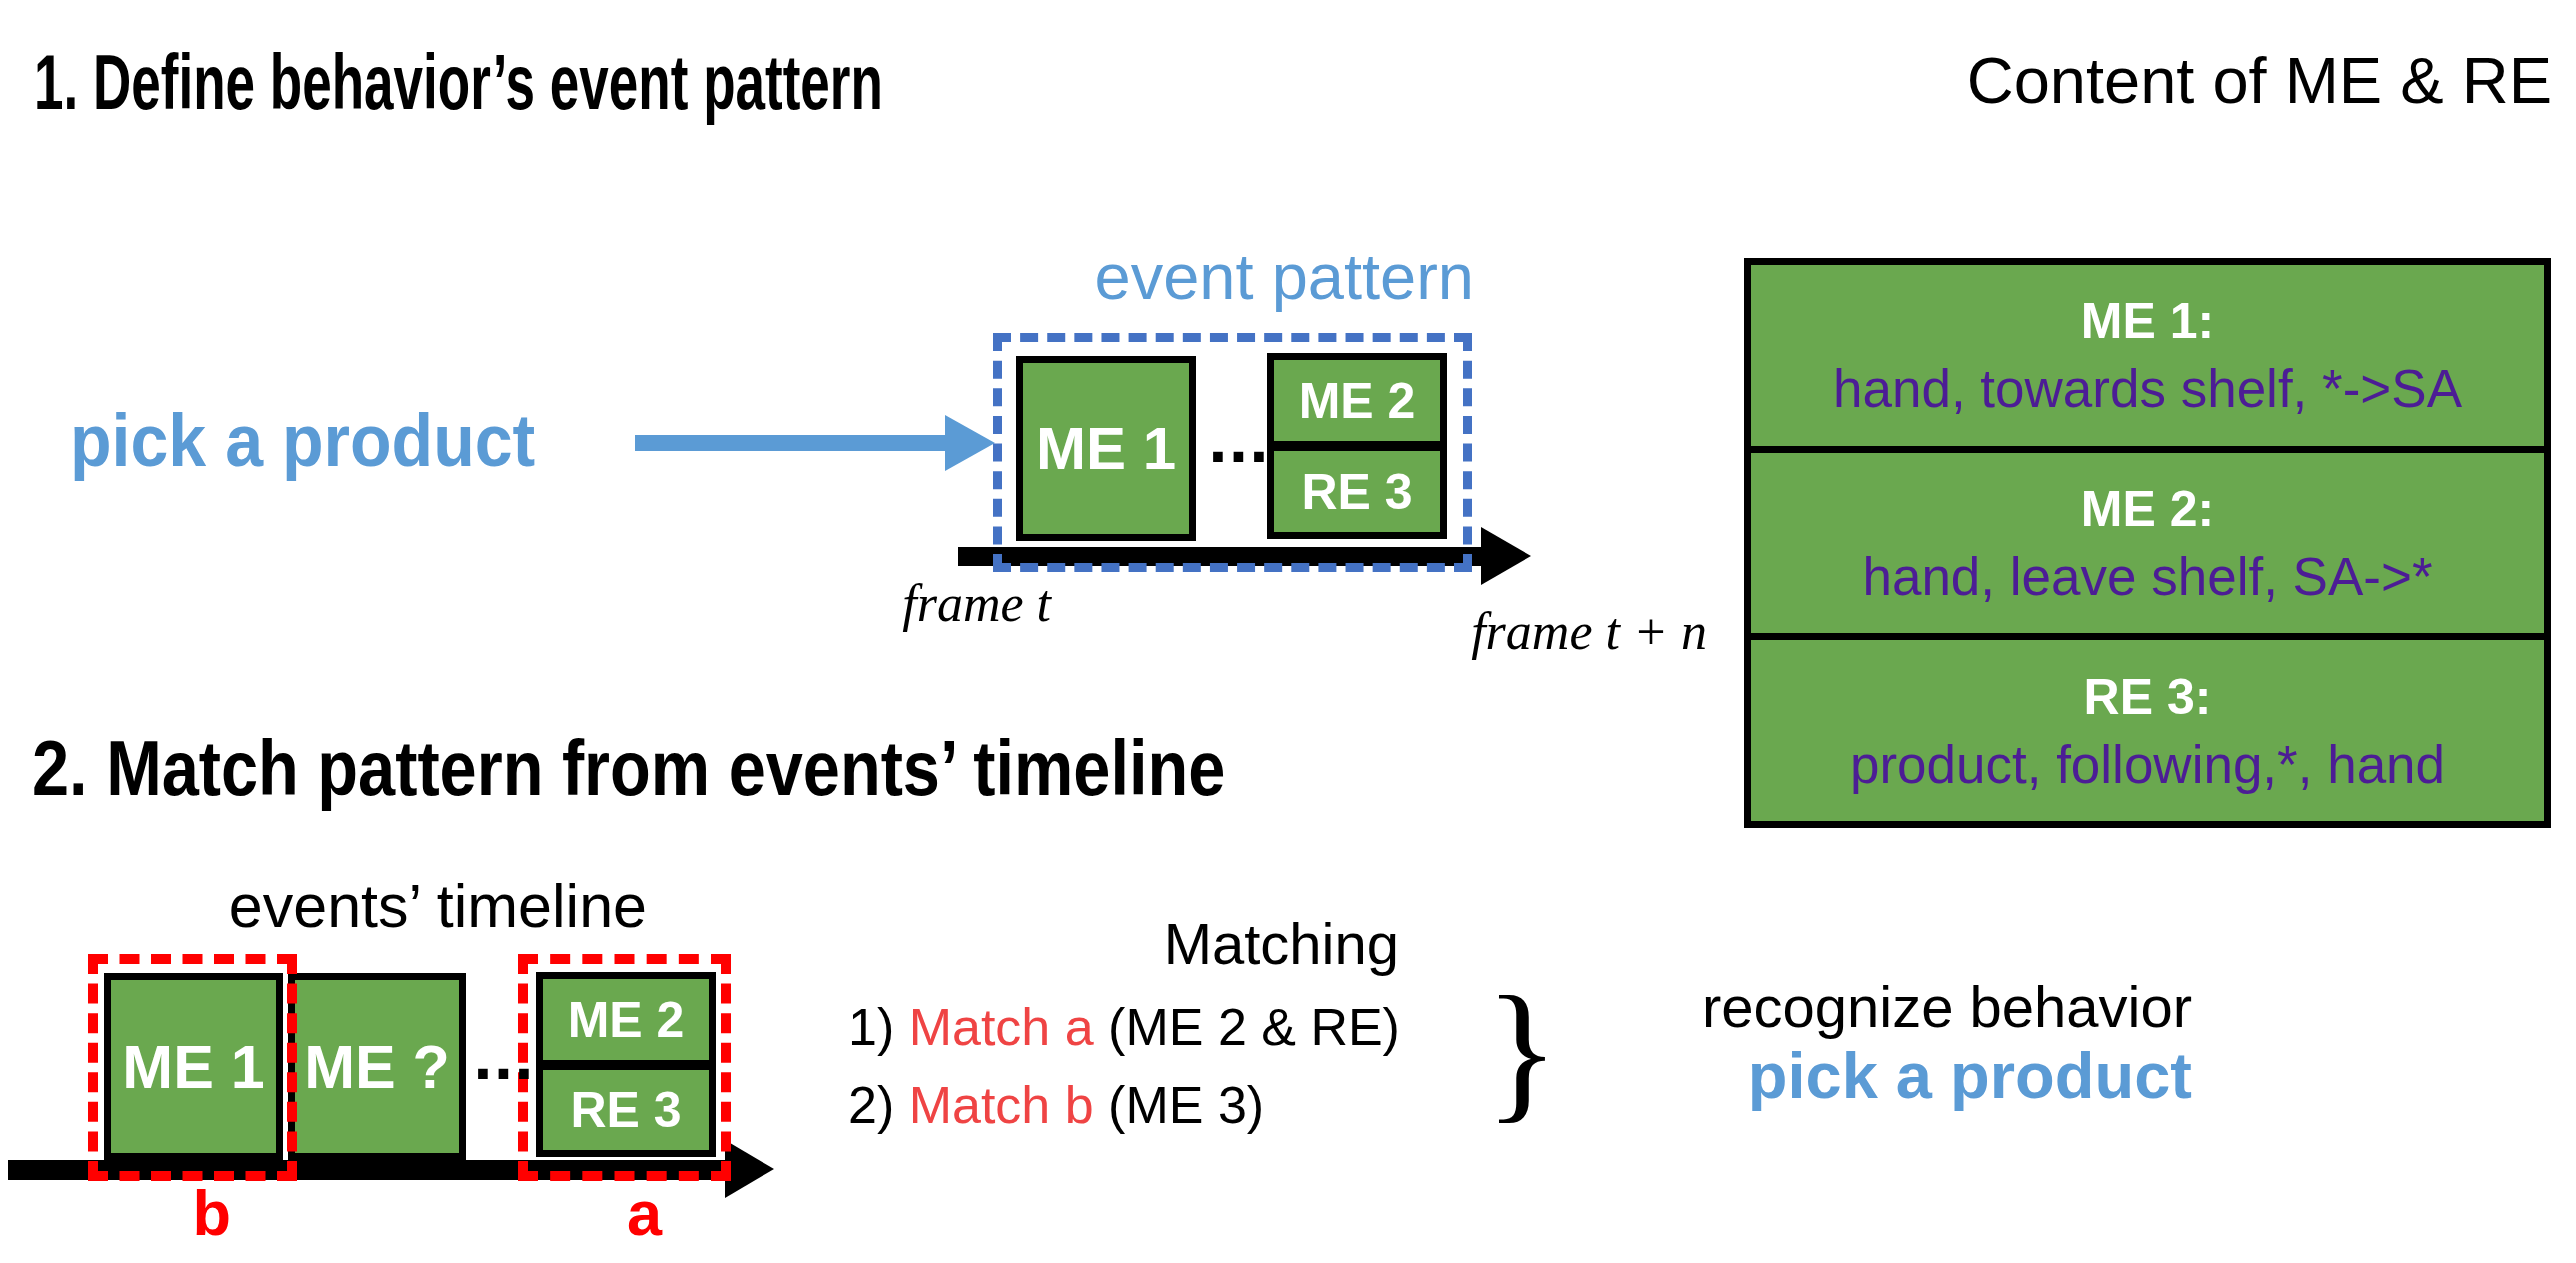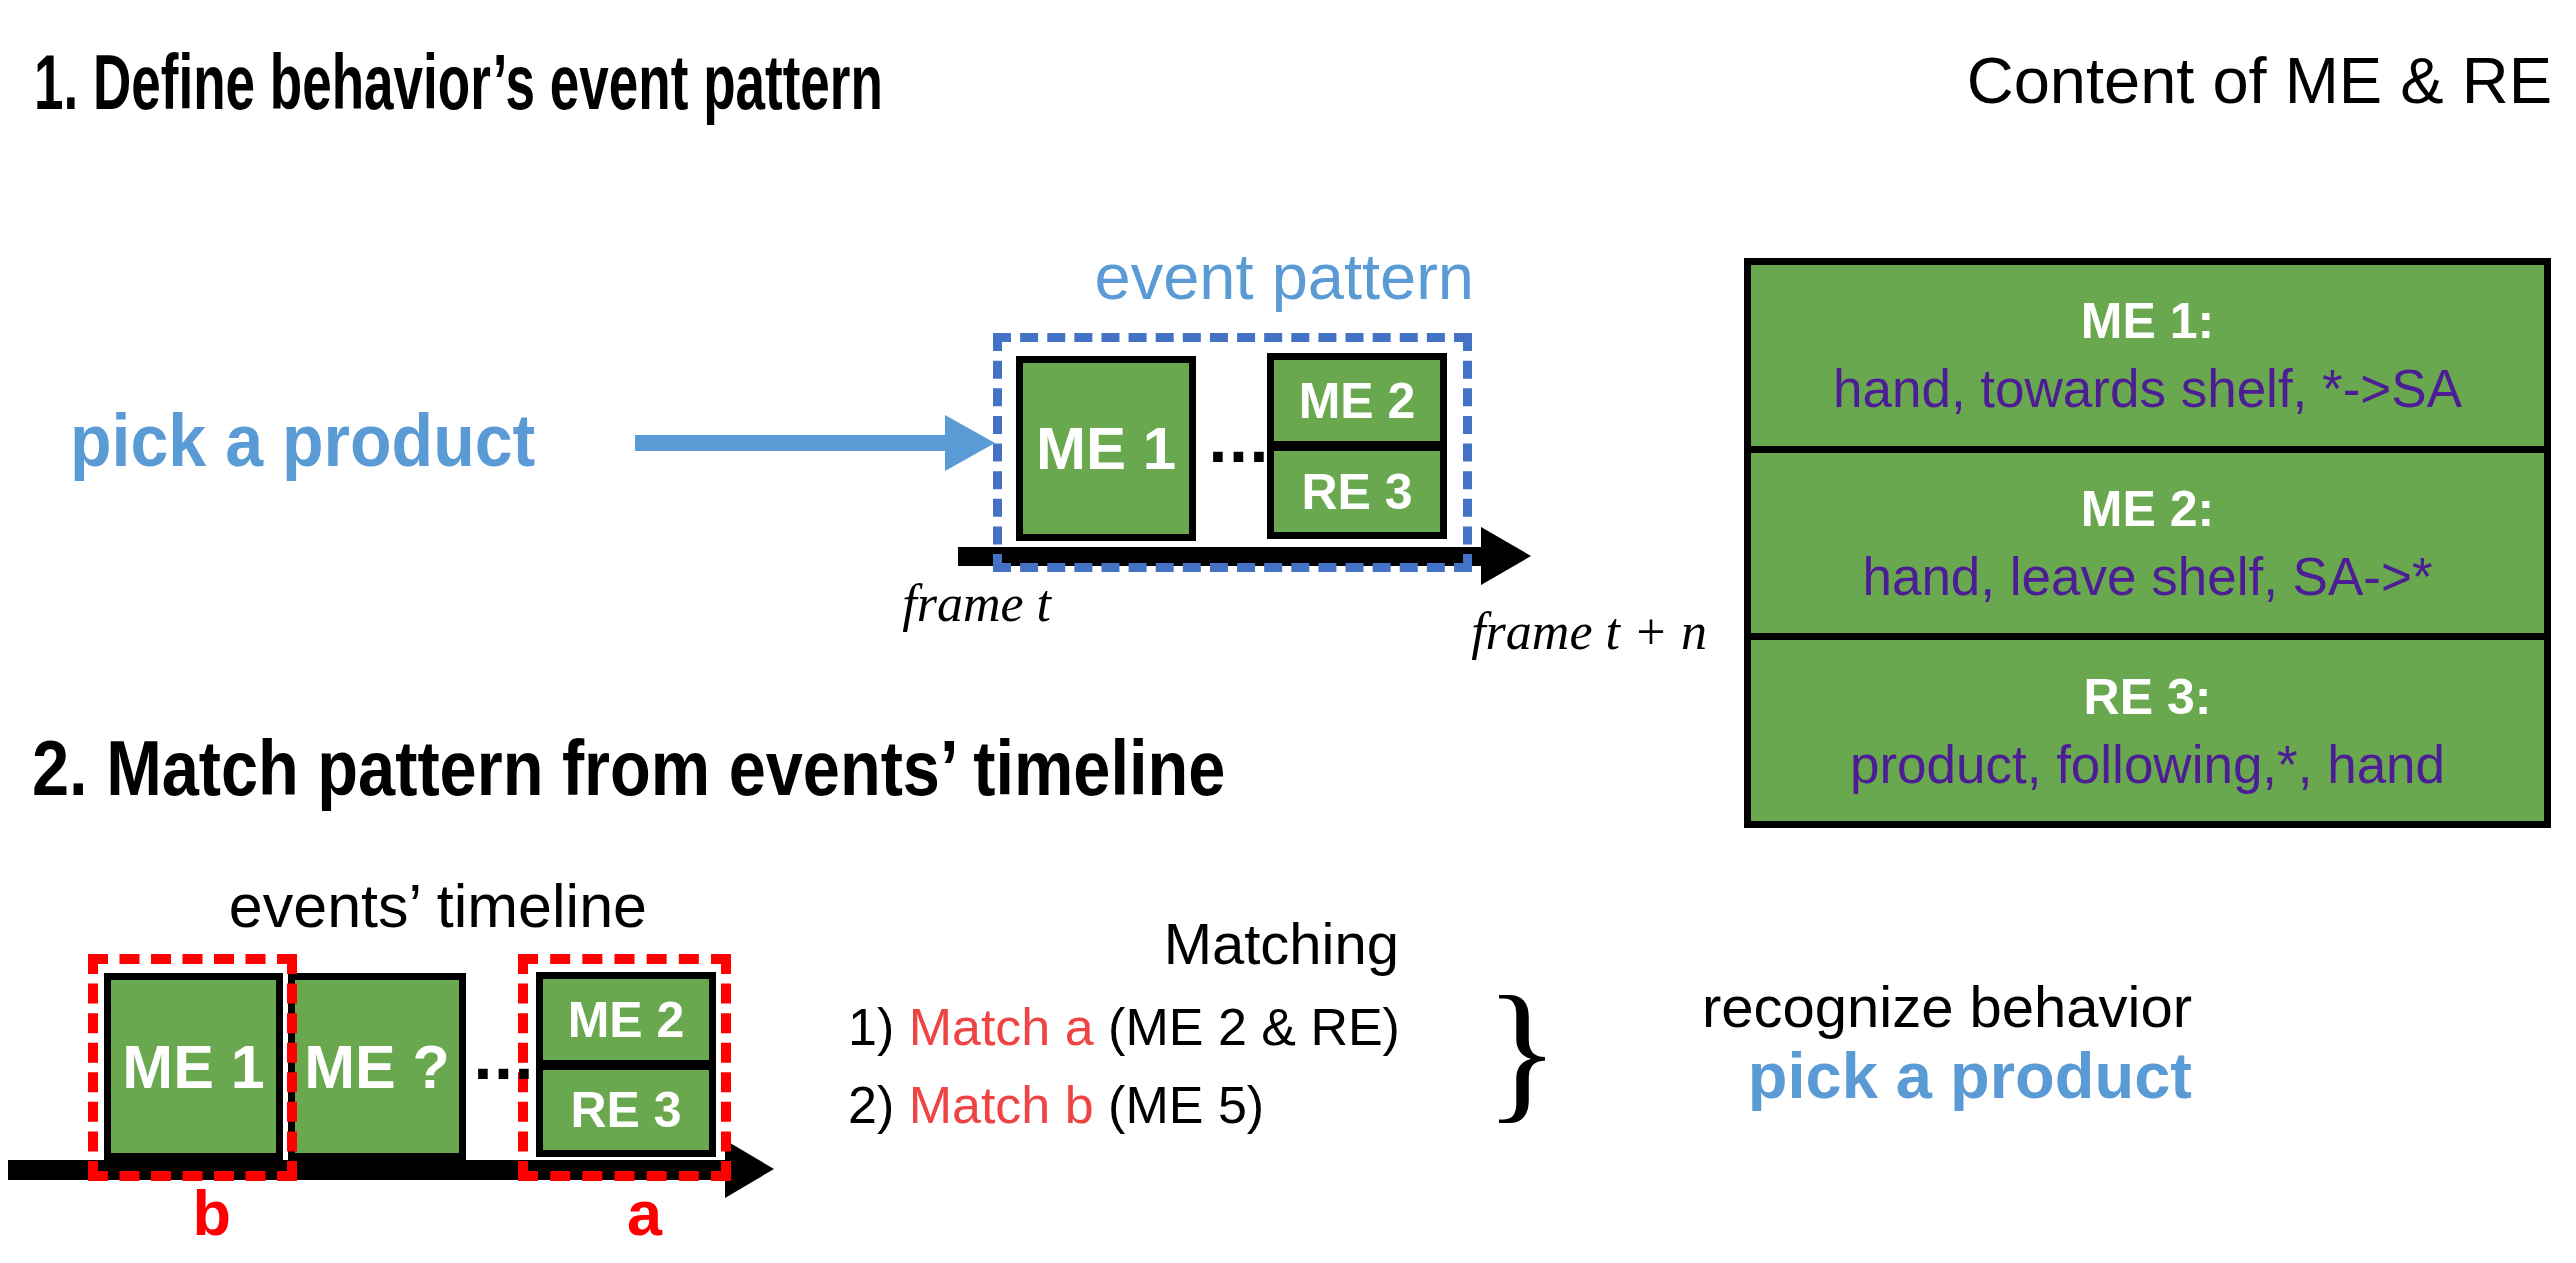--- a/index.html
+++ b/index.html
@@ -211,21 +211,21 @@
   <div class="abs tl-shaft" id="bar2"></div>
   <div class="abs" id="head2"></div>
 
   <div class="abs red-lbl center" id="lbl-b">b</div>
   <div class="abs red-lbl center" id="lbl-a">a</div>
 
   <div class="abs center" id="m-title">Matching</div>
 
   <div class="abs" id="m-lines">
     <div><span>1) </span><span class="m-red">Match a</span><span> (ME 2 &amp; RE)</span></div>
-    <div><span>2) </span><span class="m-red">Match b</span><span> (ME 5)</span></div>
+    <div><span>2) </span><span class="m-red">Match b</span><span> (ME 3)</span></div>
   </div>
 
   <div class="abs" id="brace">}</div>
 
   <div class="abs center" id="recognize">recognize behavior</div>
   <div class="abs center" id="pick2">pick a product</div>
 
 </div>
 
 

